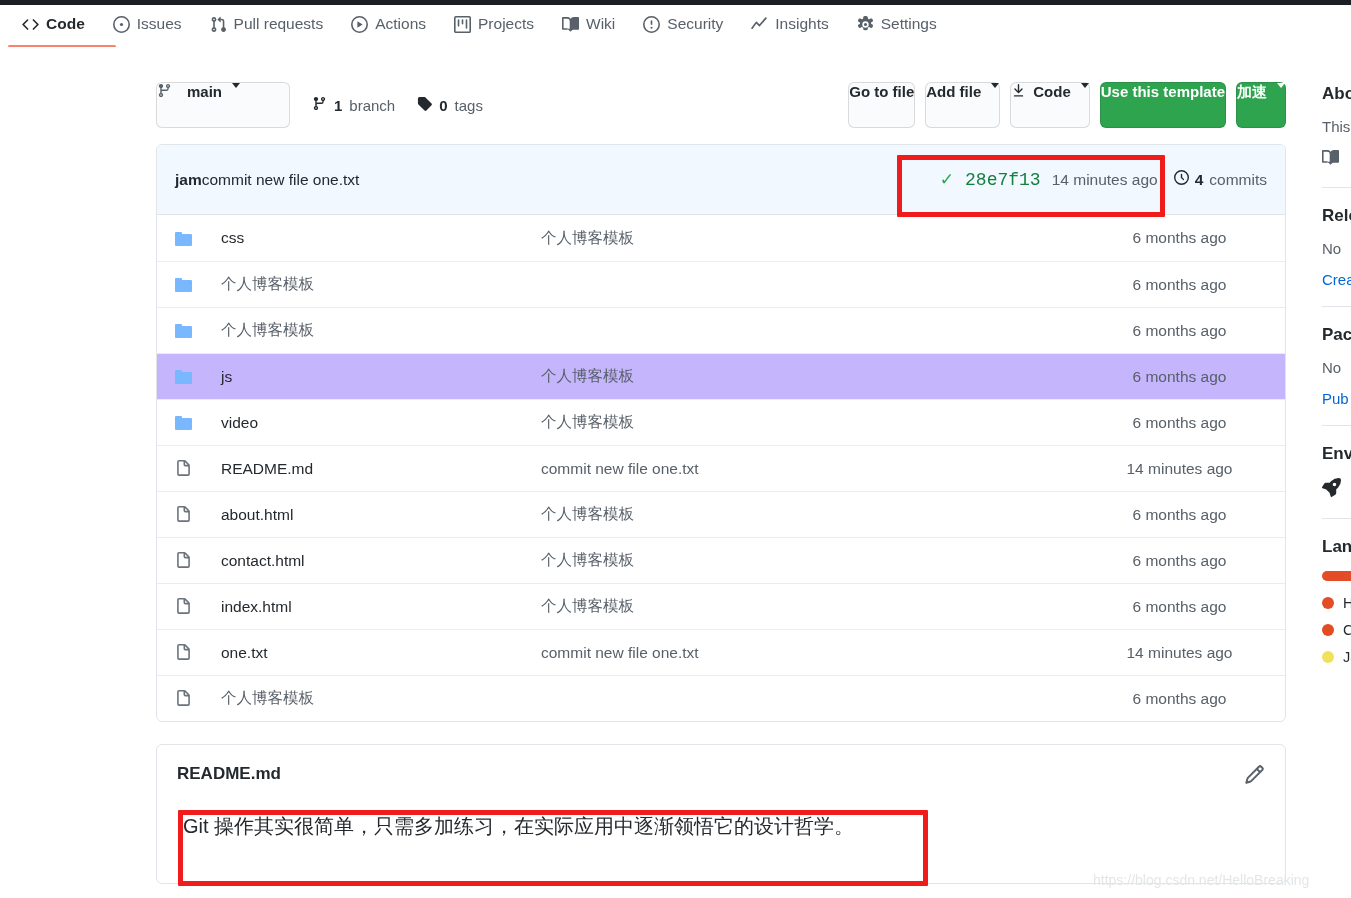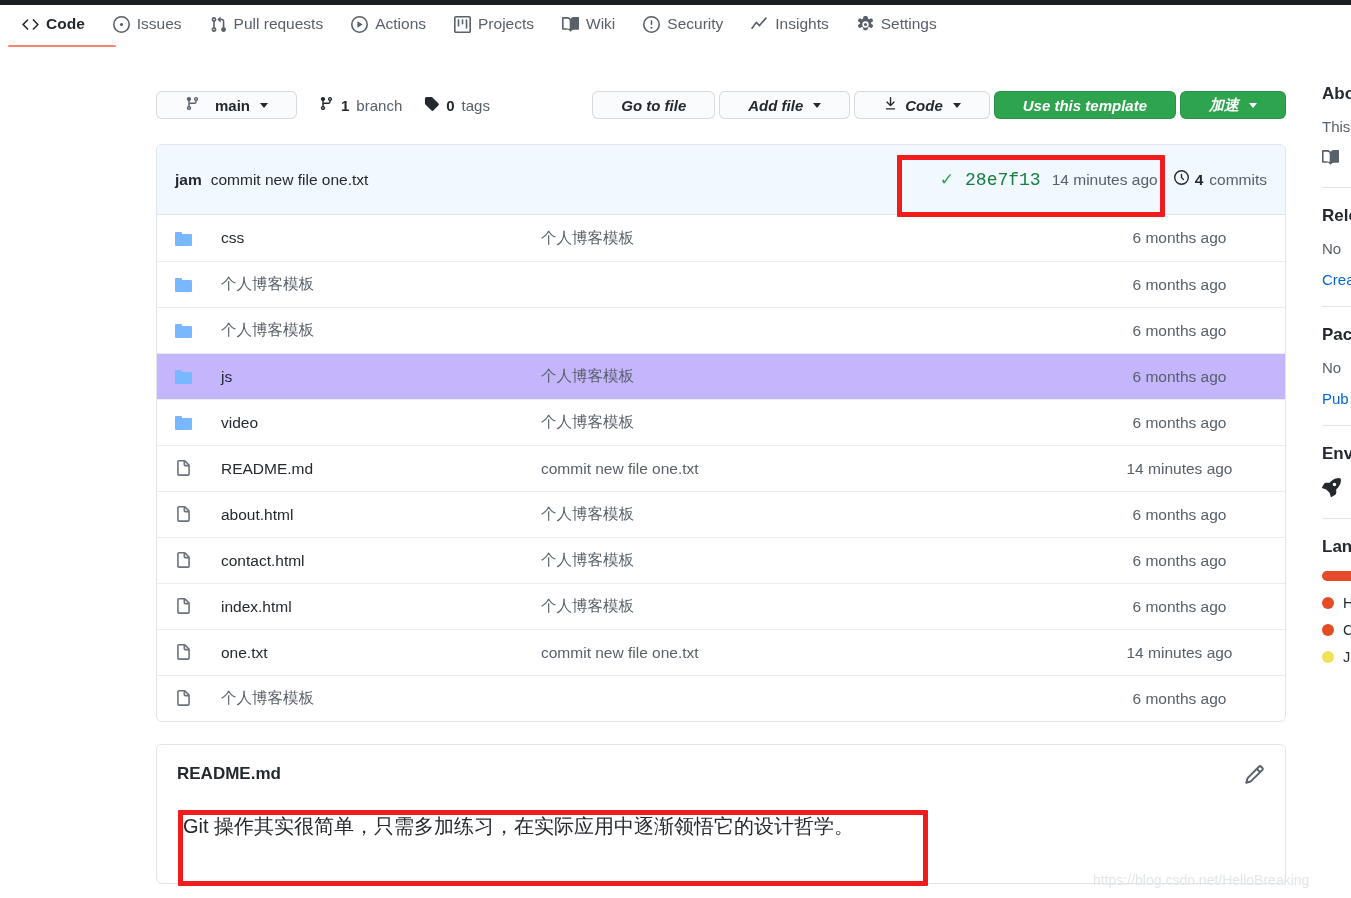--- a/index.html
+++ b/index.html
@@ -48,53 +48,53 @@
   
   .main-col {
     position: absolute; top: 84px; left: 156px; width: 1130px;
   }
 
   
   .action-bar {
     display: flex; align-items: center; height: 42px; margin-bottom: 18px;
   }
   .btn {
-    display: inline-flex; align-items: center; gap: 7px;
-    height: 28px; padding: 0 28px;
+    display: inline-flex; gap: 7px;
+    height: 46px; padding: 0 0;
     border: 1px solid rgba(27,31,35,0.15); border-radius: 6px;
     background: #fafbfc; color: #24292e;
     font-size: 15px; font-weight: 600; cursor: pointer;
     white-space: nowrap;
   }
   .btn.green { background: #2ea44f; border-color: rgba(27,31,35,0.15); color: #ffffff; }
   .btn.branch-btn { min-width: 134px; justify-content: flex-start; }
   .caret {
     width: 0; height: 0; margin-left: 3px;
     border-left: 4.5px solid transparent;
     border-right: 4.5px solid transparent;
     border-top: 5px solid currentColor;
   }
   .meta-counts { display: flex; align-items: center; gap: 22px; margin-left: 22px; }
   .meta-item { display: flex; align-items: center; gap: 7px; font-size: 15px; color: #586069; cursor: pointer; }
   .meta-item b { color: #24292e; font-weight: 600; }
   .spacer { flex: 1; }
-  .right-btns { display: flex; align-items: center; gap: 4px; font-style: italic; }
+  .right-btns { display: flex; align-items: center; gap: 10px; }
 
   
   .file-box {
     border: 1px solid #e1e4e8; border-radius: 6px; overflow: hidden;
     background: #ffffff;
   }
   .commit-bar {
     display: flex; align-items: center;
     height: 70px; padding: 0 18px;
     background: #f1f8ff; border-bottom: 1px solid #e1e4e8;
     font-size: 15.5px; color: #24292e;
   }
-  .commit-author { font-weight: 600; margin-right: 9px; }
+  .commit-author { font-weight: 600; margin-right: 0; }
   .commit-msg { color: #24292e; }
   .commit-right { margin-left: auto; display: flex; align-items: center; gap: 16px; position: relative; }
   .commit-status { display: flex; align-items: center; gap: 11px; }
   .check { color: #28a745; font-size: 17px; line-height: 1; }
   .sha { font-family: "Liberation Mono", monospace; font-size: 18px; color: #15803d; }
   .commit-time { font-size: 15.5px; color: #586069; }
   .commits-count { display: flex; align-items: center; gap: 6px; font-size: 15.5px; color: #586069; }
   .commits-count b { color: #24292e; font-weight: 600; }
 
   

